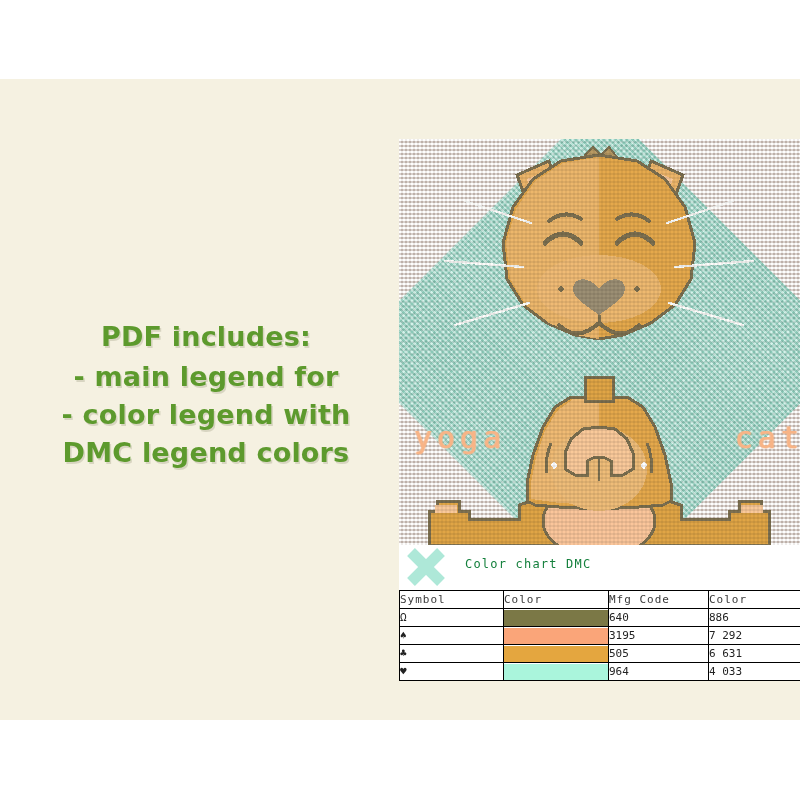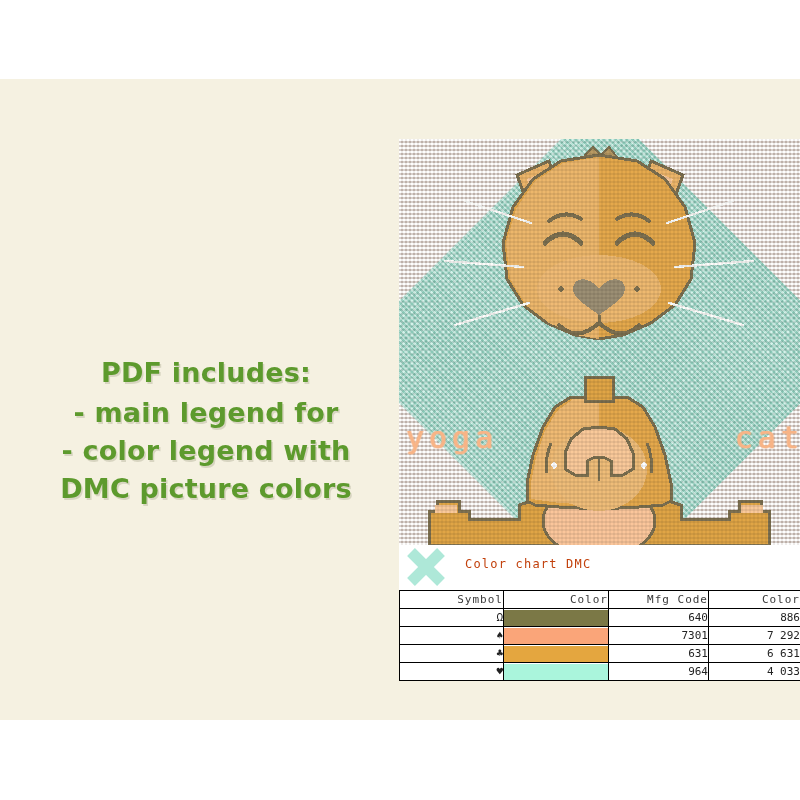--- a/index.html
+++ b/index.html
@@ -39,21 +39,20 @@
     top: 318px;
     width: 340px;
     text-align: center;
     color: #5d9a2d;
     font-family: "DejaVu Sans", sans-serif;
     font-weight: bold;
     font-size: 27px;
     line-height: 38px;
     letter-spacing: 0.2px;
     text-shadow: 1.5px 1.5px 0 rgba(150,150,120,0.30);
-    margin-top: 36px;
   }
   .promo .line { white-space: nowrap; }
   .promo .line.head { margin-bottom: 2px; }
 
   
   .preview {
     position: absolute;
     left: 399px;
     top: 139px;
     width: 401px;
@@ -136,21 +135,21 @@
     width: 42px;
     height: 42px;
   }
   .legend-title {
     position: absolute;
     left: 66px;
     top: 12px;
     font-family: "DejaVu Sans Mono", monospace;
     font-size: 12px;
     letter-spacing: 1.2px;
-    color: #c2410c;
+    color: #15803d;
   }
 
   
   .legend-table {
     position: absolute;
     left: 399px;
     top: 590px;
     width: 401px;
     background: #ffffff;
   }
@@ -158,21 +157,21 @@
     border-collapse: collapse;
     width: 401px;
     background: #ffffff;
     table-layout: fixed;
   }
   table.chart th,
   table.chart td {
     border: 1px solid #000000;
     height: 17px;
     padding: 0;
-    text-align: right;
+    text-align: left;
     vertical-align: middle;
     font-family: "DejaVu Sans Mono", monospace;
     font-size: 11px;
     color: #222222;
     background: #ffffff;
   }
   table.chart th {
     font-weight: normal;
     letter-spacing: 1px;
     color: #3a3a3a;
@@ -200,21 +199,21 @@
 <body>
 
 <div id="page">
 
   <div class="cream-band" style="background: rgb(245, 241, 225);"></div>
 
   <div class="promo" style="color: rgb(93, 154, 45);">
     <div class="line head">PDF includes:</div>
     <div class="line">- main legend for</div>
     <div class="line">- color legend with</div>
-    <div class="line">DMC picture colors</div>
+    <div class="line">DMC legend colors</div>
   </div>
 
   <div class="preview">
     <div class="fabric"></div>
     <div class="diamond" style="background-color: rgb(174, 232, 216);"></div>
 
     <svg class="cat-svg" viewBox="0 0 401 406">
       <defs>
         <pattern id="weave" width="4" height="4" patternUnits="userSpaceOnUse">
           <rect width="4" height="4" fill="#ffffff" opacity="0"></rect>
@@ -309,21 +308,21 @@
           <path d="M130 164 L56 186"></path>
           <path d="M268 84 L334 62"></path>
           <path d="M276 128 L354 122"></path>
           <path d="M270 164 L344 186"></path>
         </g>
 
         <rect x="0" y="0" width="401" height="406" fill="url(#weave)"></rect>
       </g>
     </svg>
 
-    <div class="stitch-word left" style="color: rgb(248, 180, 134);">yoga</div>
+    <div class="stitch-word left" style="color: rgb(248, 180, 134); margin-left: 8px;">yoga</div>
     <div class="stitch-word right" style="color: rgb(248, 180, 134);">cat</div>
   </div>
 
   <div class="legend-head">
     <svg class="x-icon" viewBox="0 0 42 42">
       <g stroke="#aee8d8" stroke-width="11" stroke-linecap="butt">
         <path d="M6 6 L36 36"></path>
         <path d="M36 6 L6 36"></path>
       </g>
     </svg>
@@ -353,29 +352,29 @@
             <span class="swatch" style="background: rgb(123, 120, 70);"></span>
           </td>
           <td class="num">640</td>
           <td class="num count-c">886</td>
         </tr>
         <tr>
           <td class="sym">♠</td>
           <td class="swatchcell">
             <span class="swatch" style="background: rgb(250, 165, 121);"></span>
           </td>
-          <td class="num">7301</td>
+          <td class="num">3195</td>
           <td class="num count-c">7 292</td>
         </tr>
         <tr>
           <td class="sym">♣</td>
           <td class="swatchcell">
             <span class="swatch" style="background: rgb(228, 166, 63);"></span>
           </td>
-          <td class="num">631</td>
+          <td class="num">505</td>
           <td class="num count-c">6 631</td>
         </tr>
         <tr>
           <td class="sym">♥</td>
           <td class="swatchcell">
             <span class="swatch" style="background: rgb(170, 245, 220);"></span>
           </td>
           <td class="num">964</td>
           <td class="num count-c">4 033</td>
         </tr>

